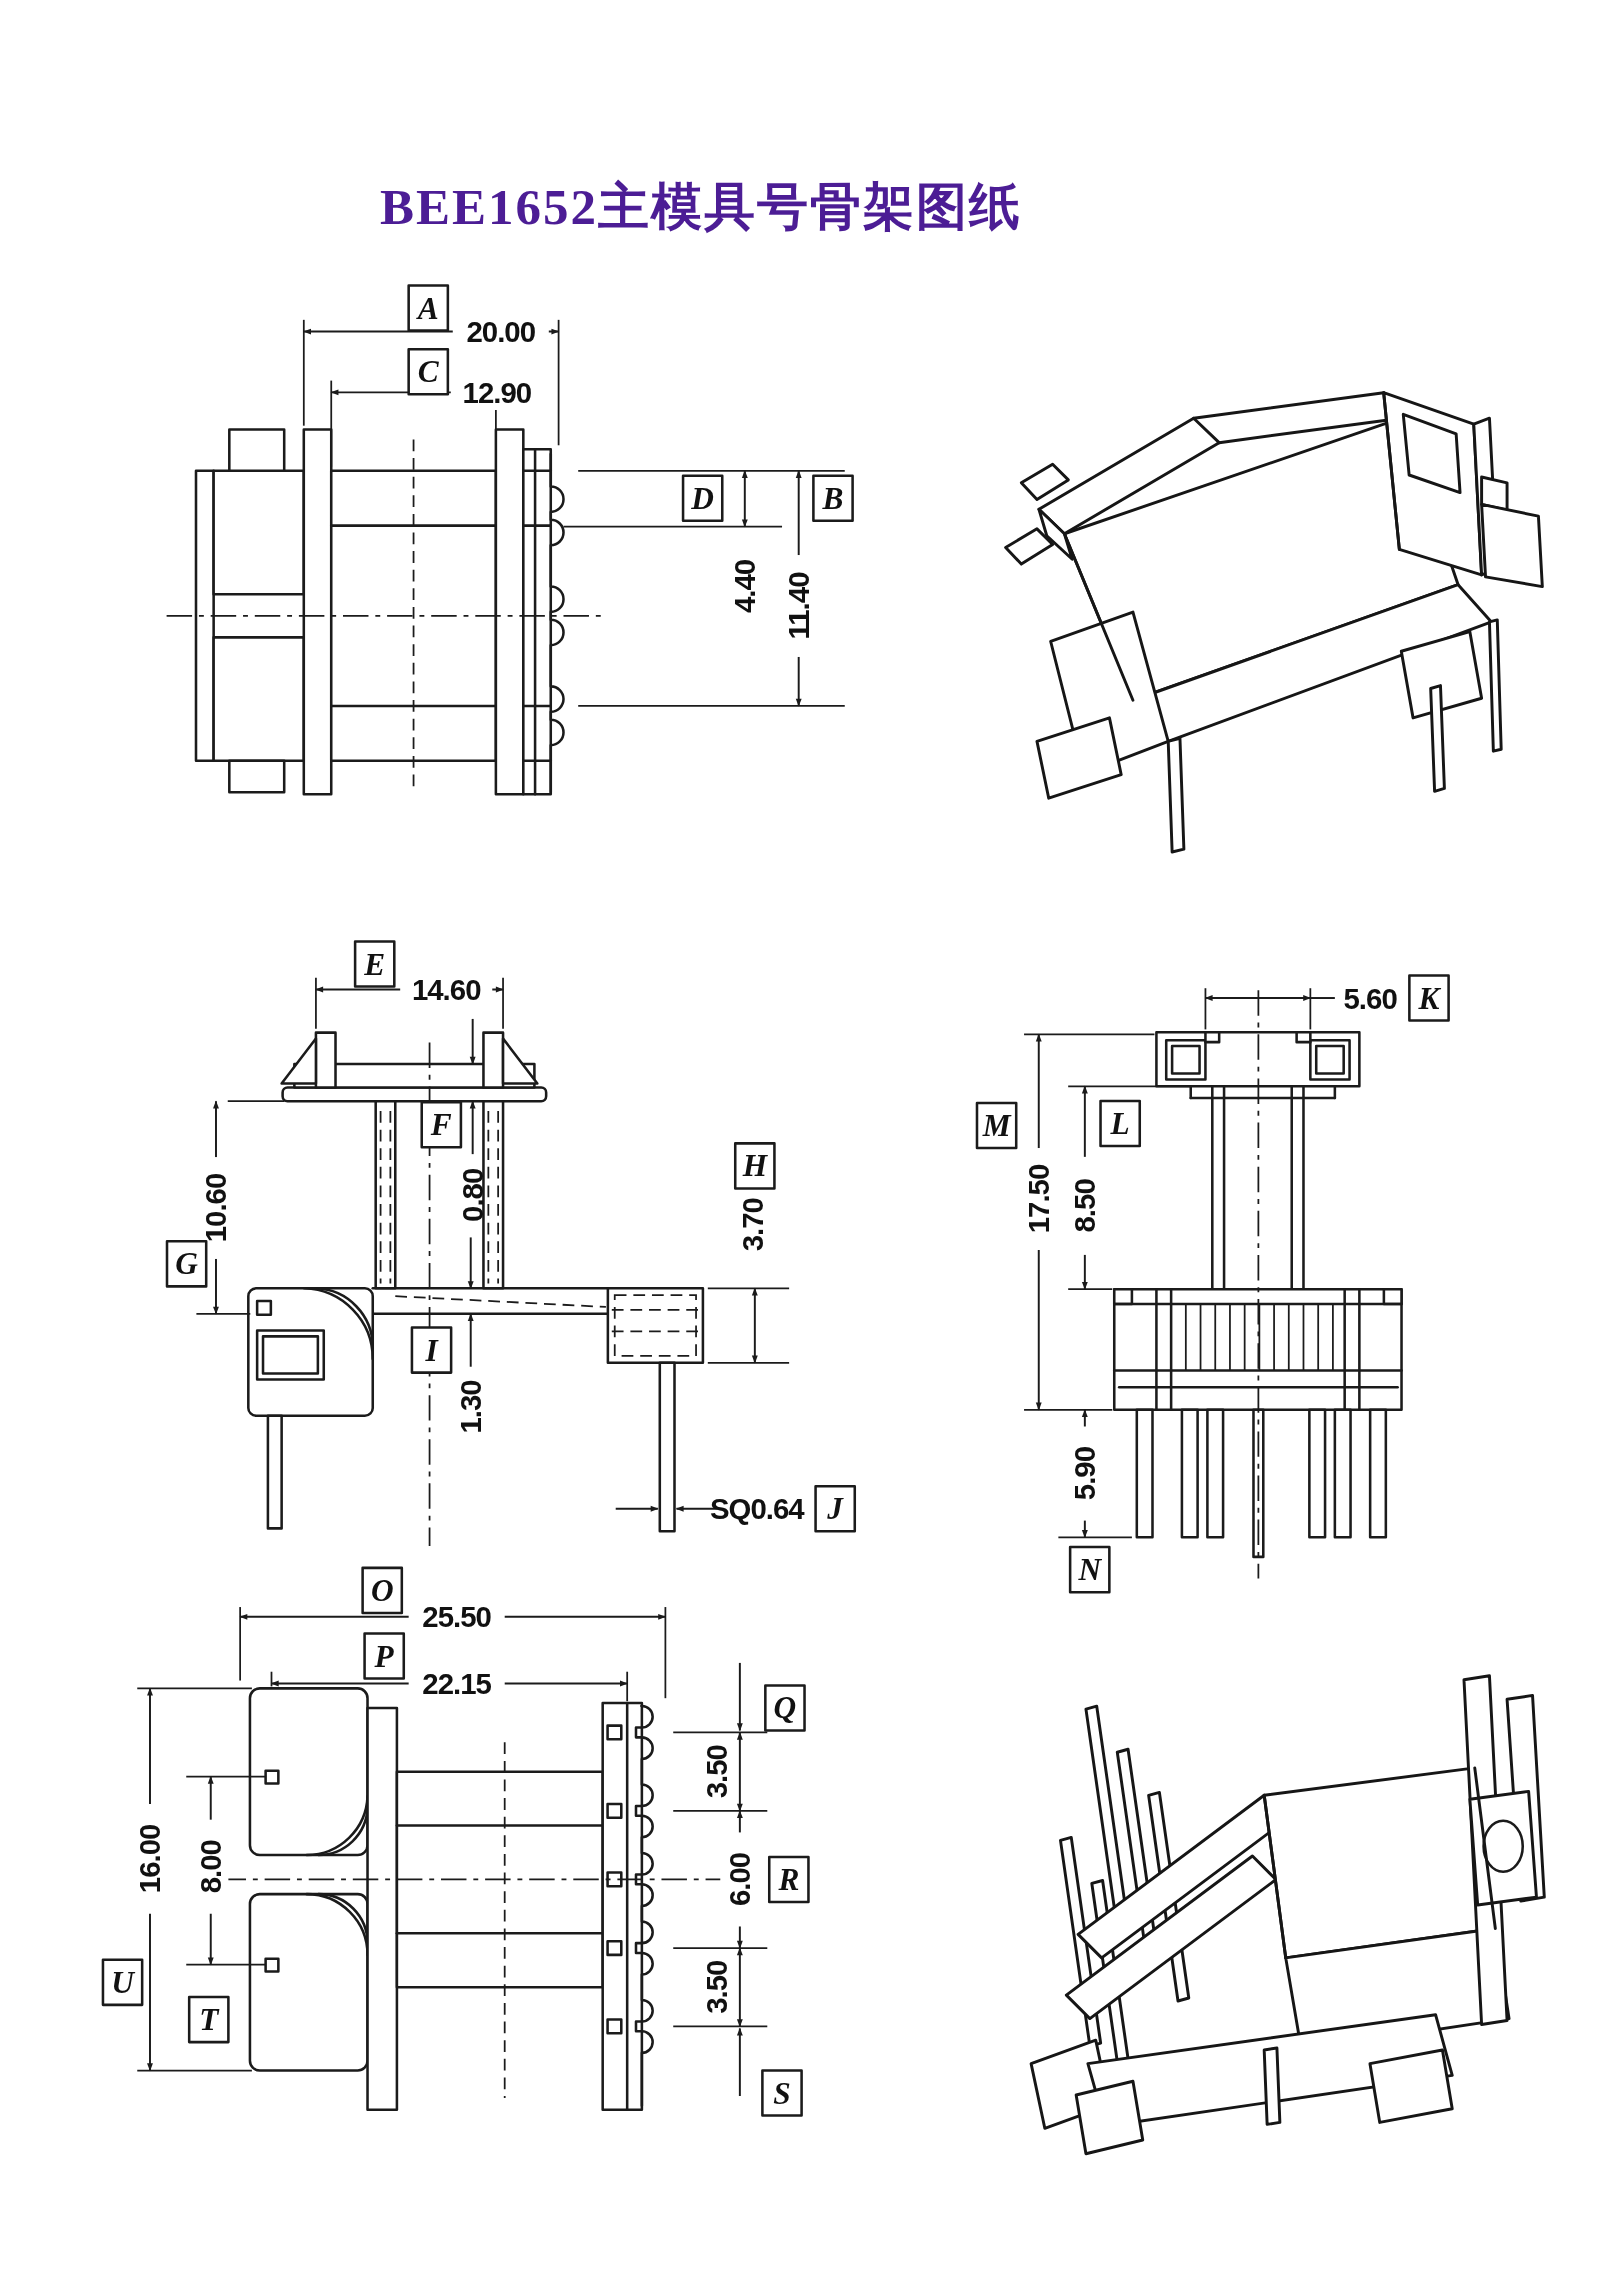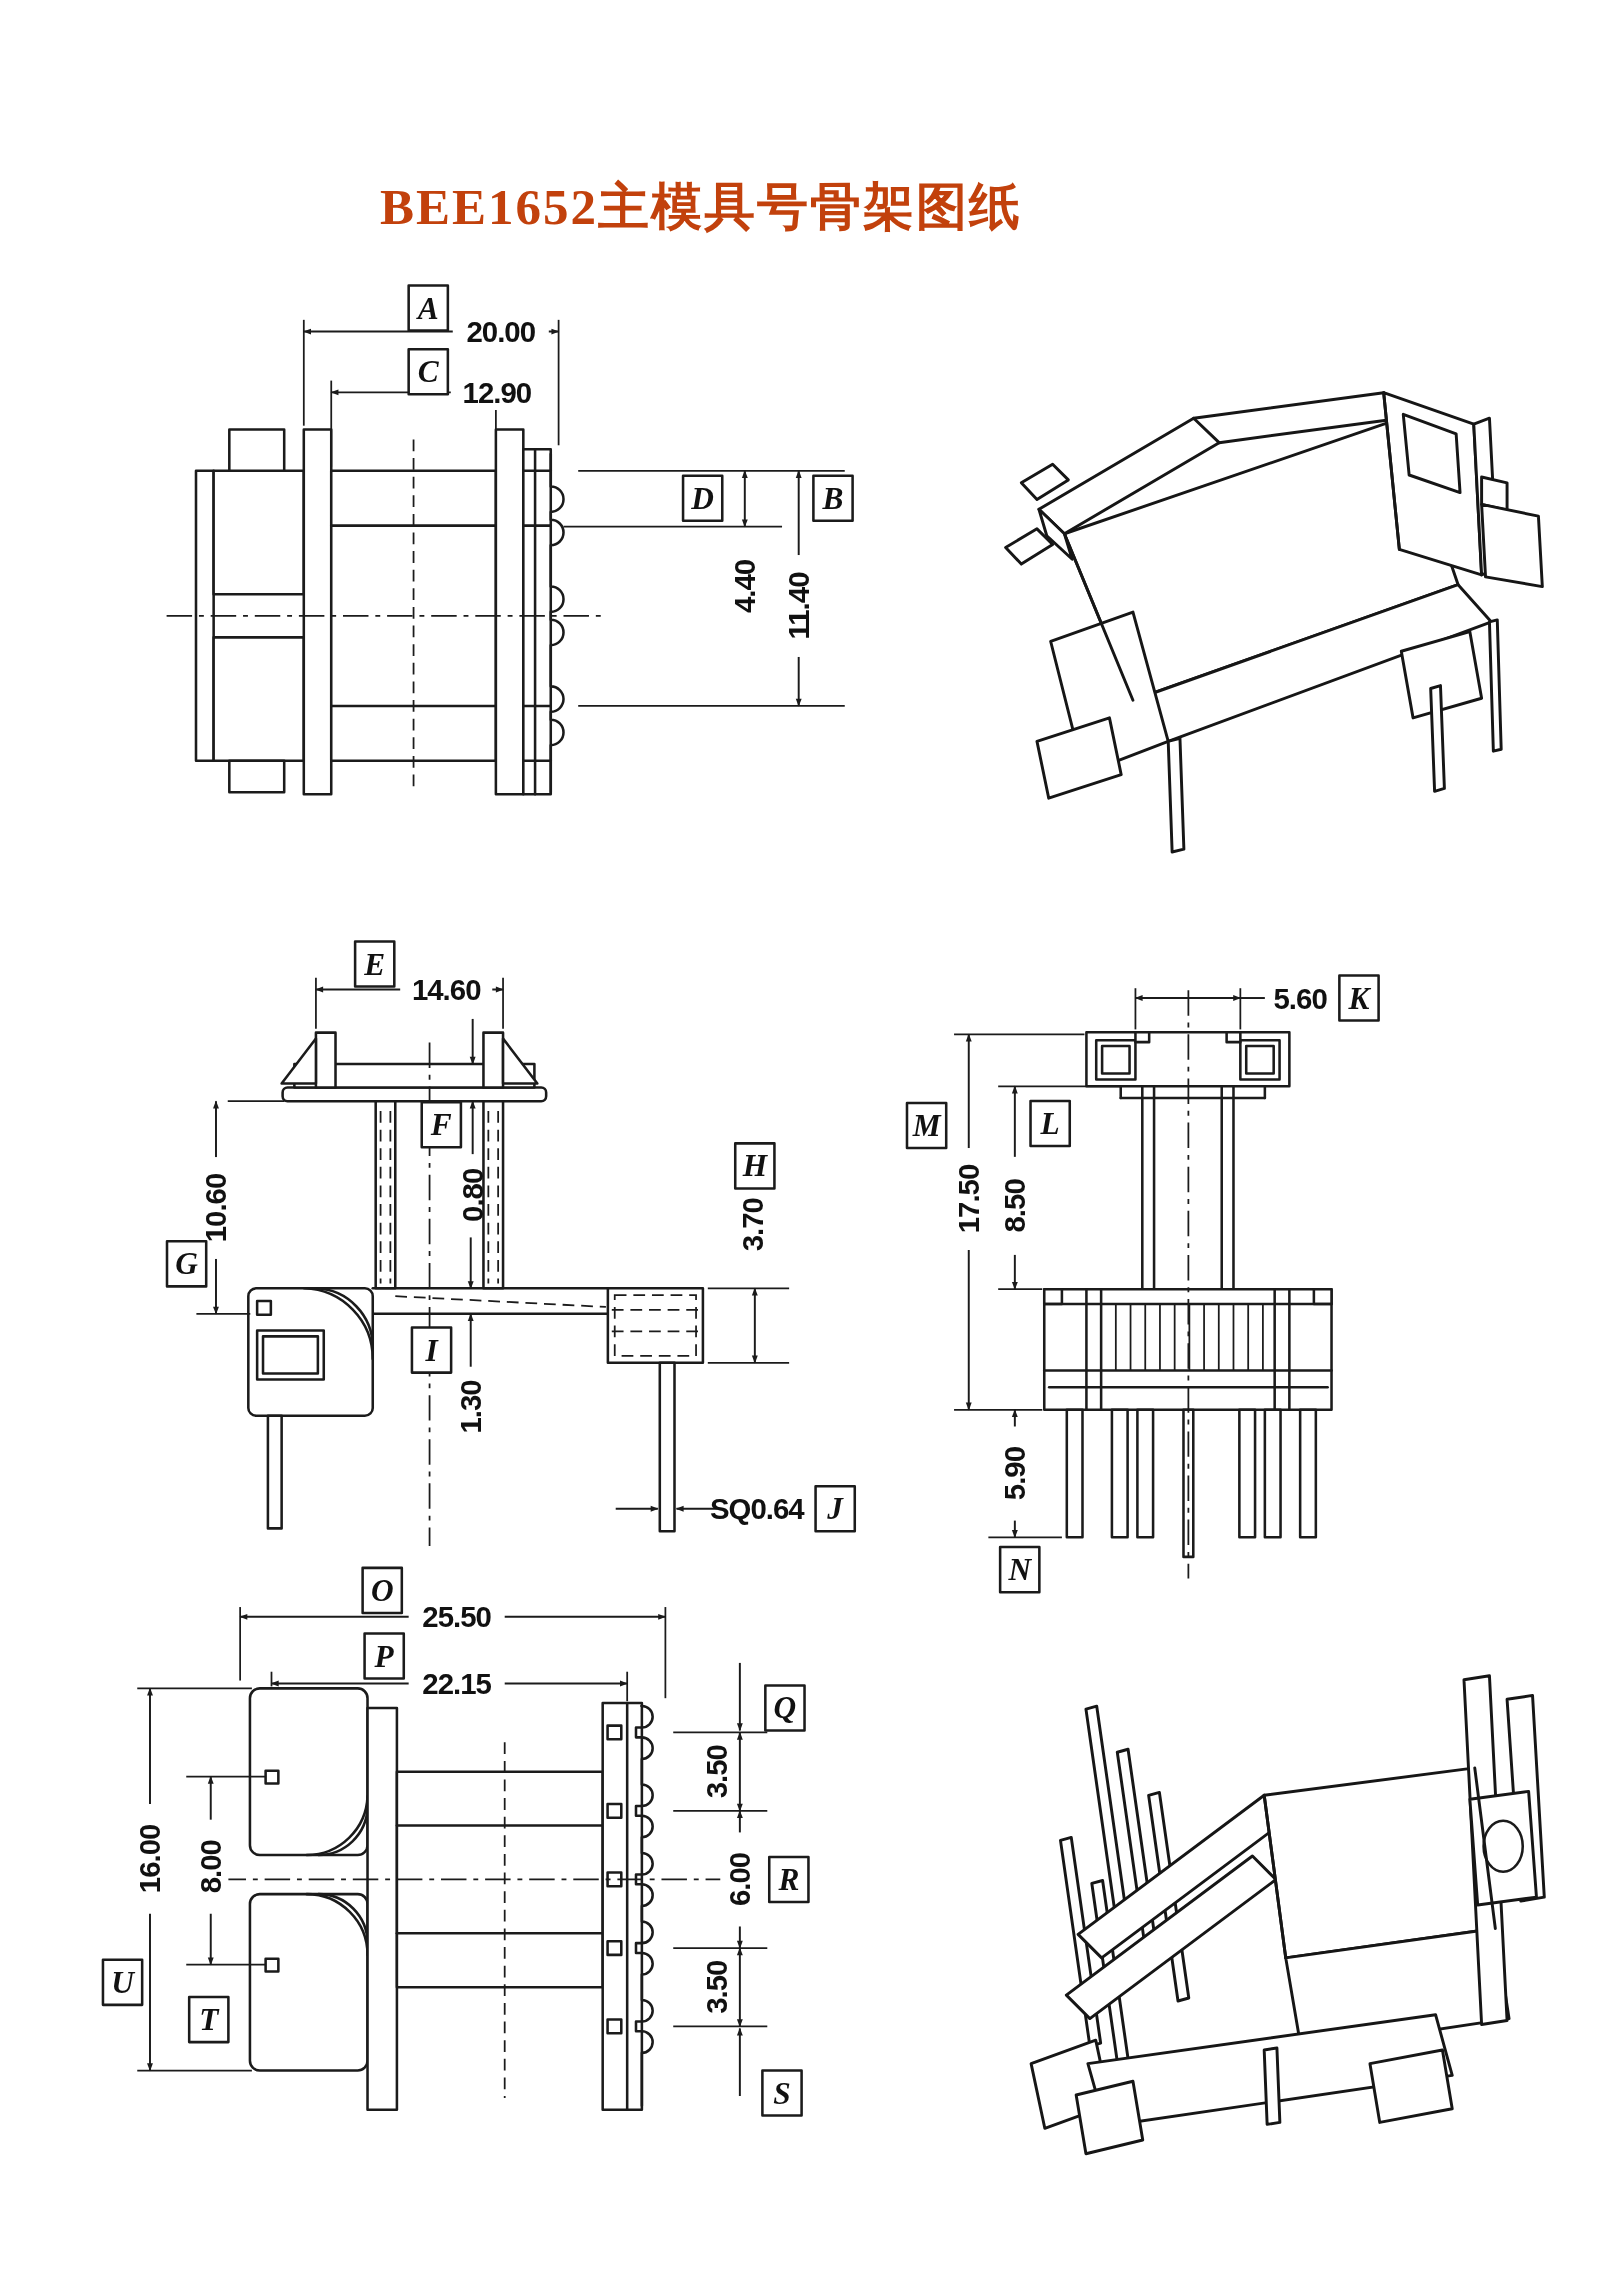--- a/index.html
+++ b/index.html
@@ -3,21 +3,21 @@
 <meta charset="utf-8">
 <style>
   html,body{margin:0;padding:0;}
   body{
     width:1621px;height:2293px;position:relative;background:#ffffff;
     font-family:"Liberation Sans",sans-serif;overflow:hidden;
   }
   .page-title{
     position:absolute;left:380px;top:173px;
     font-family:"Liberation Serif",serif;
-    font-size:51px;font-weight:bold;color:#c2410c;letter-spacing:2px;white-space:nowrap;
+    font-size:51px;font-weight:bold;color:#4c1d95;letter-spacing:2px;white-space:nowrap;
   }
   .view{position:absolute;}
   svg{display:block;overflow:visible;}
   
   .ln{fill:none;stroke:#1b1b1b;stroke-width:2.6;stroke-linejoin:round;stroke-linecap:round;}
   .fw{fill:#ffffff;stroke:#1b1b1b;stroke-width:2.6;stroke-linejoin:round;}
   .iso{fill:#ffffff;stroke:#161616;stroke-width:3;stroke-linejoin:round;}
   .isoln{fill:none;stroke:#161616;stroke-width:3;stroke-linecap:round;}
   .dim{fill:none;stroke:#1b1b1b;stroke-width:2;}
   .ext{fill:none;stroke:#1b1b1b;stroke-width:1.8;}
@@ -217,21 +217,21 @@
   <g>
     <line class="dim" x1="478" y1="602" x2="521" y2="602" marker-end="url(#ah)"></line>
     <line class="dim" x1="583" y1="602" x2="540" y2="602" marker-end="url(#ah)"></line>
     <text class="dv" x="622" y="602" text-anchor="middle" dominant-baseline="central">SQ0.64</text>
     <rect class="fw" x="682" y="579" width="40" height="46"></rect>
     <text class="lb" x="702" y="602" text-anchor="middle" dominant-baseline="central">J</text>
   </g>
 </svg>
 </div>
 
-<div class="view" style="left:900px;top:949px;width:515px;height:652px;">
+<div class="view" style="left:970px;top:949px;width:515px;height:652px;">
 <svg width="515" height="652" viewBox="0 0 525 665">
   <g>
     <rect class="fw" x="190" y="85" width="207" height="55"></rect>
     <rect class="fw" x="200" y="93" width="40" height="40"></rect>
     <rect class="ln" x="206" y="99" width="28" height="28" fill="none"></rect>
     <rect class="fw" x="347" y="93" width="40" height="40"></rect>
     <rect class="ln" x="353" y="99" width="28" height="28" fill="none"></rect>
     <rect class="fw" x="240" y="85" width="14" height="10"></rect>
     <rect class="fw" x="333" y="85" width="14" height="10"></rect>
     <rect class="fw" x="247" y="140" width="93" height="207"></rect>

